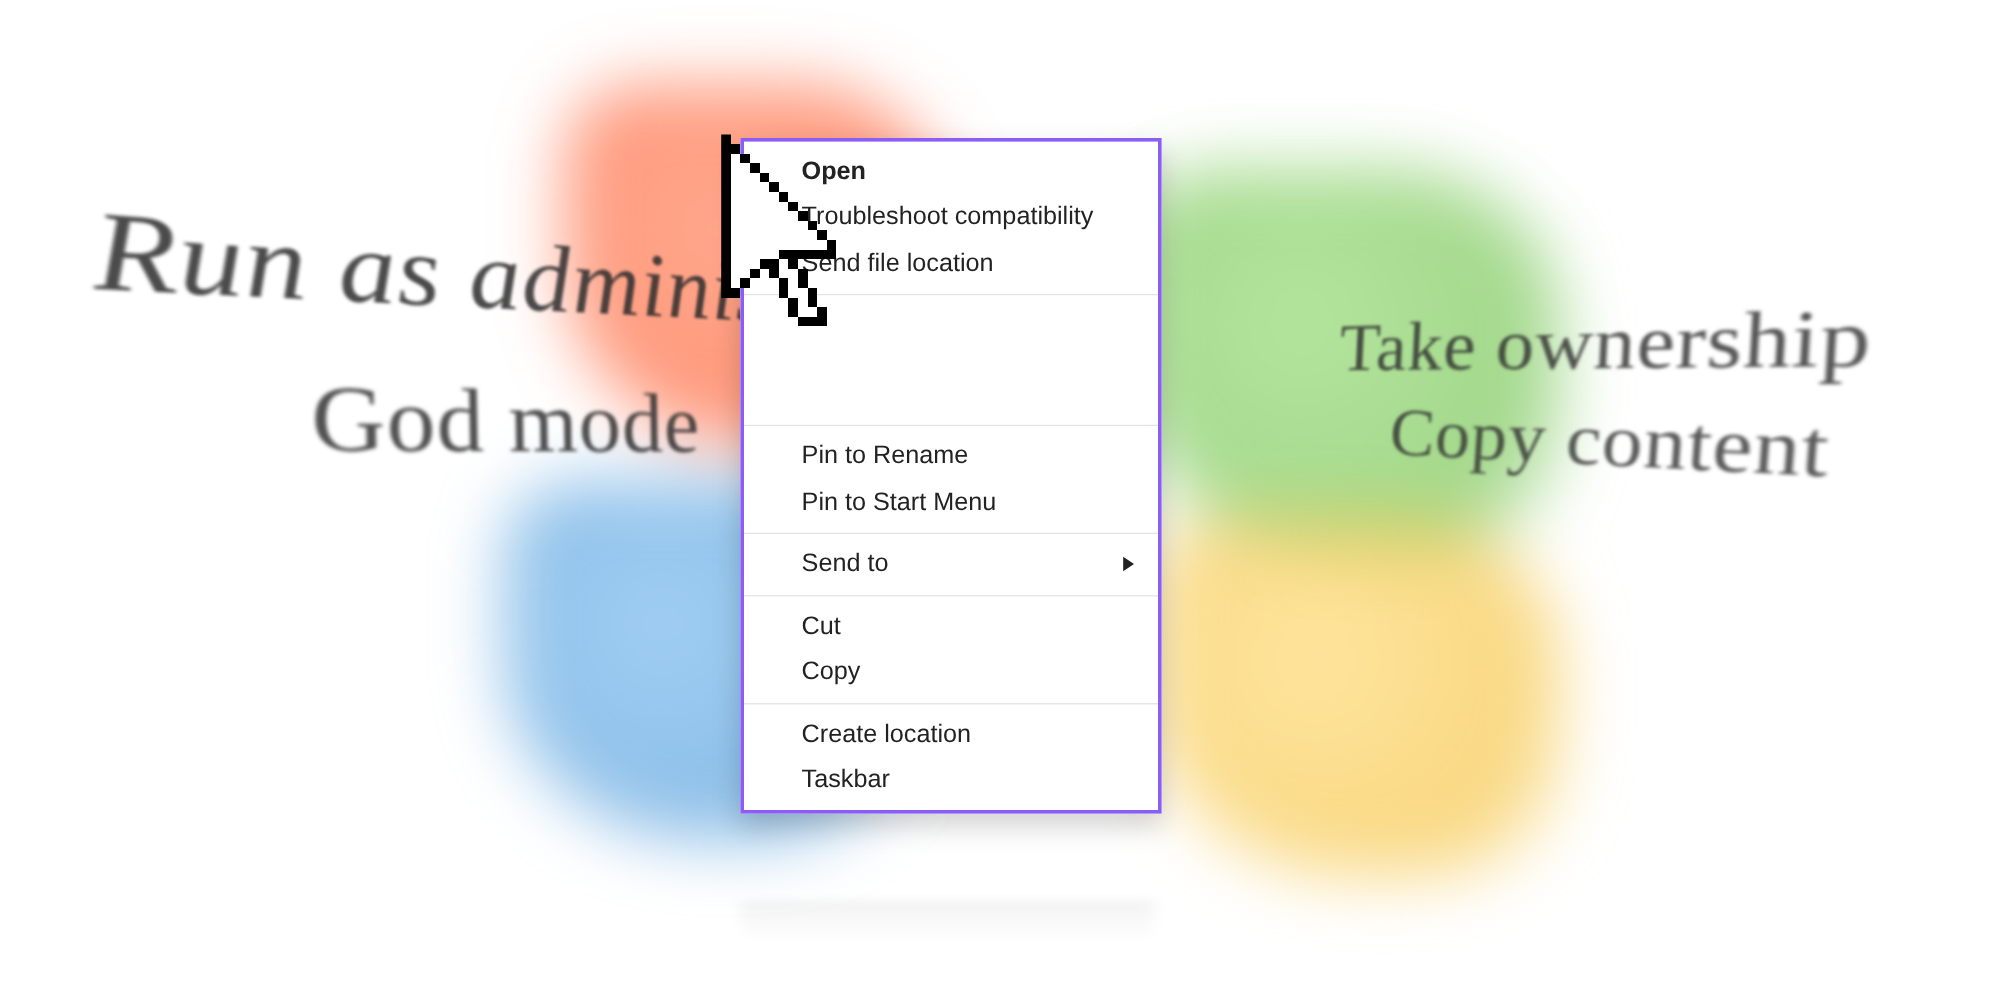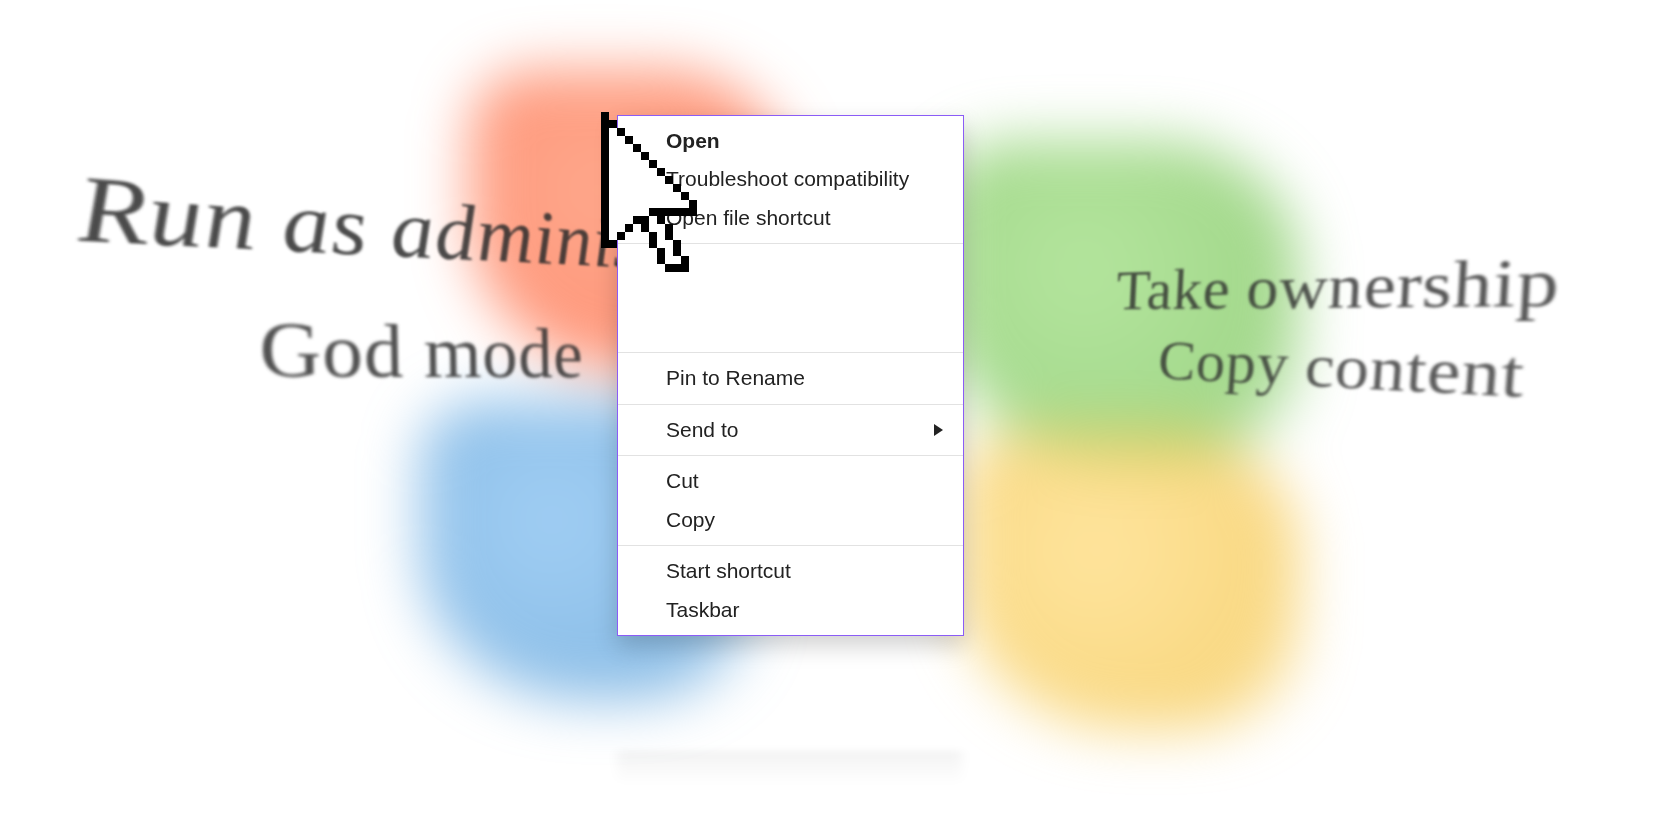--- a/index.html
+++ b/index.html
@@ -63,21 +63,21 @@
             transform: rotateY(-42deg) rotateZ(4deg) scaleX(1.07);
             filter: blur(1.6px); opacity: 0.78; transform-origin: right center; }
 
   
   .menu {
     position: absolute;
     top: 115px;
     left: 617px;
     width: 345px;
     background: #ffffff;
-    border: 1px solid #8b5cf6;
+    border: 3px solid #8b5cf6;
     box-shadow: 0 10px 22px rgba(0,0,0,0.18);
     z-index: 3;
     font-size: 21px;
     color: #222;
   }
   .menu .grp { border-top: 1px solid #e2e2e2; padding: 6px 0; }
   .menu .grp:first-child { border-top: none; }
   .menu .item {
     padding: 4px 14px 4px 48px;
     line-height: 1.45;
@@ -139,31 +139,34 @@
 
 <div class="menu">
   <div class="grp">
     <div class="item bold">
       <span>Open</span>
     </div>
     <div class="item">
       <span>Troubleshoot compatibility</span>
     </div>
     <div class="item">
-      <span>Open file shortcut</span>
+      <span>Send file location</span>
     </div>
   </div>
 
   <div class="grp">
     <div class="item tall"></div>
   </div>
 
   <div class="grp">
     <div class="item">
       <span>Pin to Rename</span>
+    </div>
+    <div class="item">
+      <span>Pin to Start Menu</span>
     </div>
   </div>
 
   <div class="grp">
     <div class="item">
       <span>Send to</span>
       <span class="arrow"></span>
     </div>
   </div>
 
@@ -171,21 +174,21 @@
     <div class="item">
       <span>Cut</span>
     </div>
     <div class="item">
       <span>Copy</span>
     </div>
   </div>
 
   <div class="grp">
     <div class="item">
-      <span>Start shortcut</span>
+      <span>Create location</span>
     </div>
     <div class="item">
       <span>Taskbar</span>
     </div>
   </div>
 
 </div>
 
 <div class="reflection"></div>
 

